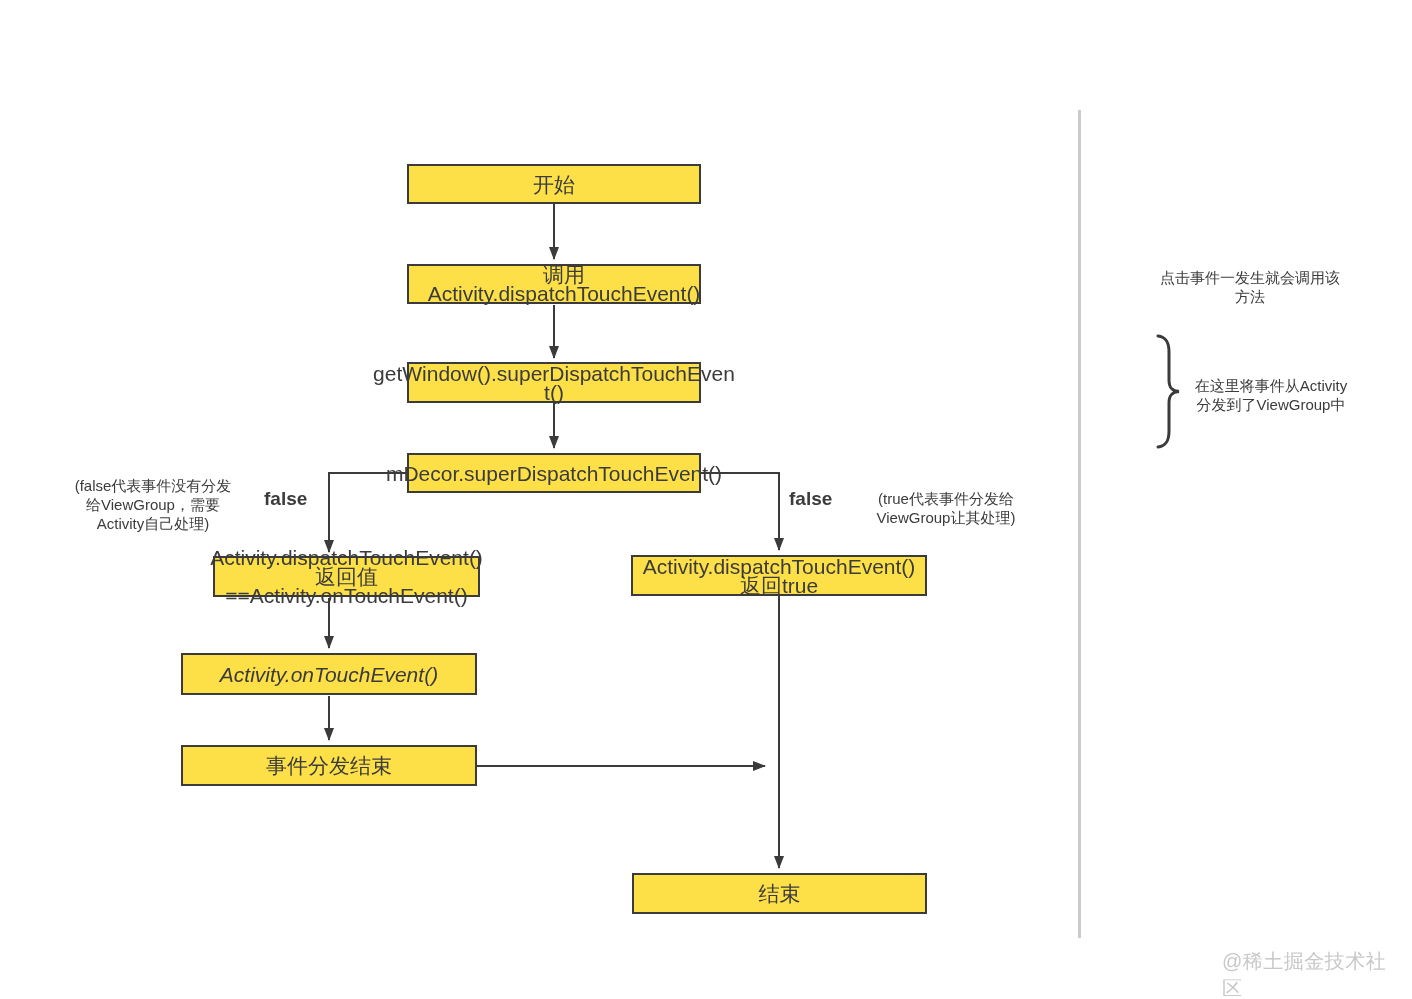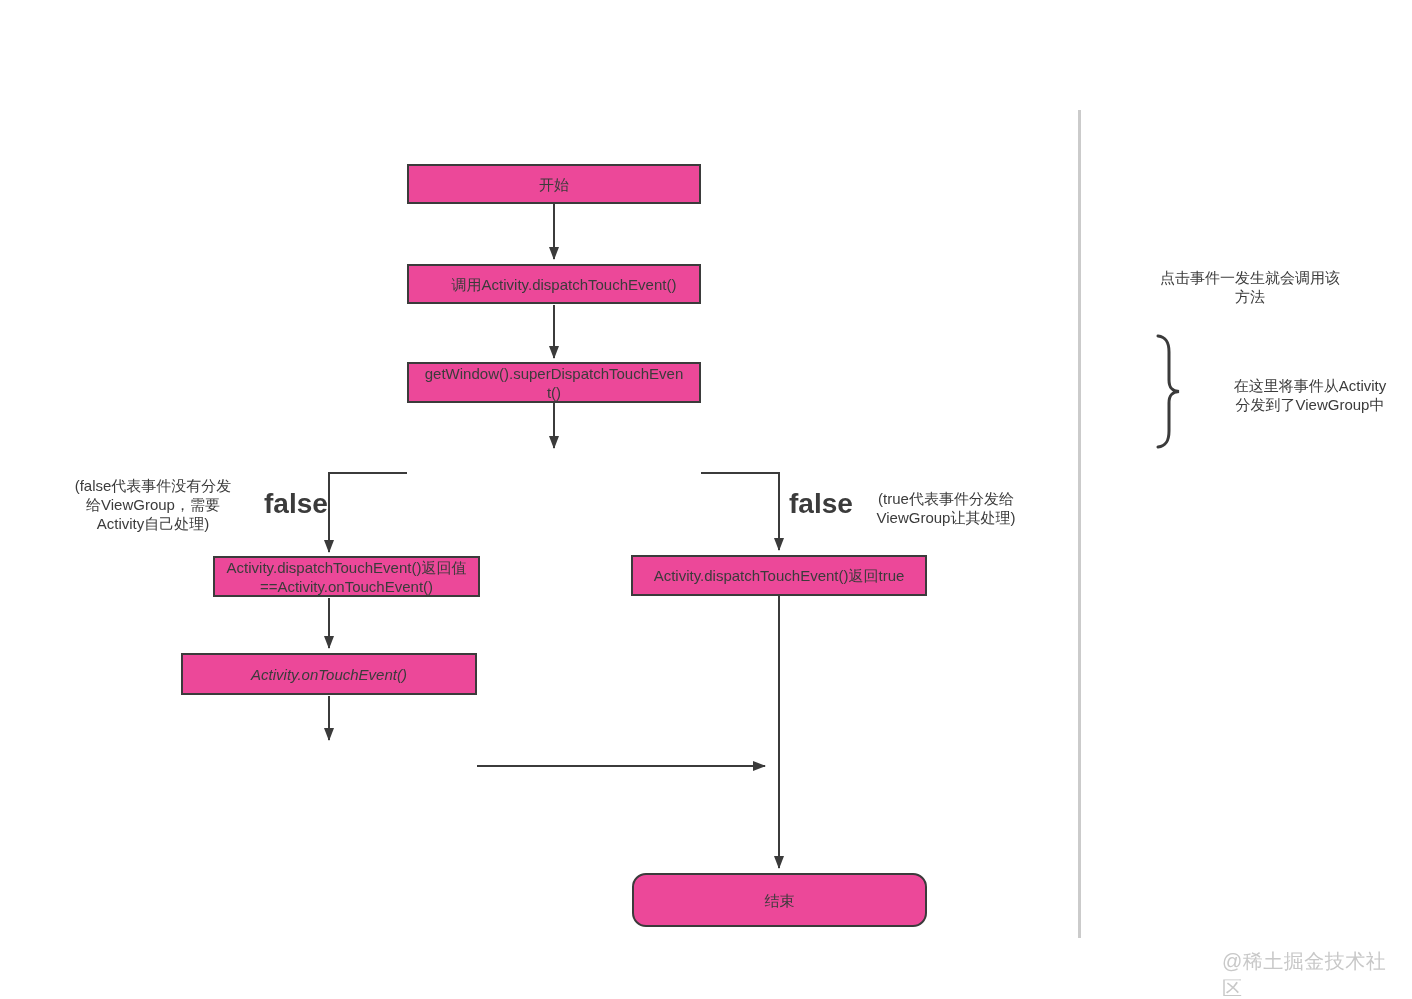--- a/index.html
+++ b/index.html
@@ -15,41 +15,41 @@
   svg.lines {
     position: absolute;
     left: 0; top: 0;
     width: 1412px; height: 999px;
     pointer-events: none;
   }
   .node {
     position: absolute;
     box-sizing: border-box;
     border: 2px solid #3b3b3b;
-    background: #ec4899;
+    background: #fde047;
     display: flex;
     align-items: center;
     justify-content: center;
     text-align: center;
-    font-size: 15px;
+    font-size: 21px;
     line-height: 19px;
     color: #3b3b3b;
     white-space: pre-line;
   }
   .note {
     position: absolute;
     font-size: 15px;
     line-height: 19px;
     text-align: center;
     color: #3b3b3b;
     white-space: pre-line;
   }
   .branch-label {
     position: absolute;
-    font-size: 28px;
+    font-size: 19px;
     font-weight: bold;
     color: #3b3b3b;
   }
   .divider {
     position: absolute;
     left: 1078px;
     top: 110px;
     width: 3px;
     height: 828px;
     background: #cbcbcb;
@@ -88,44 +88,46 @@
              C 1172 392 1169 395 1169 403 L 1169 431 C 1169 441 1166 446 1158 447" fill="none" stroke="#3b3b3b" stroke-width="3" stroke-linecap="round"></path>
   </svg>
 
   <div class="node" style="left:407px; top:164px; width:294px; height:40px;">开始</div>
 
   <div class="node" style="left:407px; top:264px; width:294px; height:40px;padding-left:20px;">调用Activity.dispatchTouchEvent()</div>
 
   <div class="node" style="left:407px; top:362px; width:294px; height:41px;">getWindow().superDispatchTouchEven
 t()</div>
 
+  <div class="node" style="left:407px; top:453px; width:294px; height:40px;">mDecor.superDispatchTouchEvent()</div>
 
   <div class="node" style="left:181px; top:556px; width:267px; height:41px;margin-left:32px;">Activity.dispatchTouchEvent()返回值
 ==Activity.onTouchEvent()</div>
 
   <div class="node" style="left:181px; top:653px; width:296px; height:42px;font-style:italic;">Activity.onTouchEvent()</div>
 
+  <div class="node" style="left:181px; top:745px; width:296px; height:41px;">事件分发结束</div>
 
   <div class="node" style="left:631px; top:555px; width:296px; height:41px;">Activity.dispatchTouchEvent()返回true</div>
 
-  <div class="node" style="left:632px; top:873px; width:295px; height:54px;border-radius:14px;">结束</div>
+  <div class="node" style="left:632px; top:873px; width:295px; height:41px;">结束</div>
 
   <div class="branch-label" style="left:264px; top:488px;">false</div>
   <div class="branch-label" style="left:789px; top:488px;">false</div>
 
   <div class="note" style="left:55px; top:476px; width:196px;">(false代表事件没有分发
 给ViewGroup，需要
 Activity自己处理)</div>
 
   <div class="note" style="left:855px; top:489px; width:182px;">(true代表事件分发给
 ViewGroup让其处理)</div>
 
   <div class="note" style="left:1153px; top:268px; width:194px;text-align:center;">点击事件一发生就会调用该
 方法</div>
 
-  <div class="note" style="left:1224px; top:376px; width:172px;">在这里将事件从Activity
+  <div class="note" style="left:1185px; top:376px; width:172px;">在这里将事件从Activity
 分发到了ViewGroup中</div>
 
   <div class="divider"></div>
 
   <div class="watermark">@稀土掘金技术社区</div>
 
 </div>
 
 </body></html>

